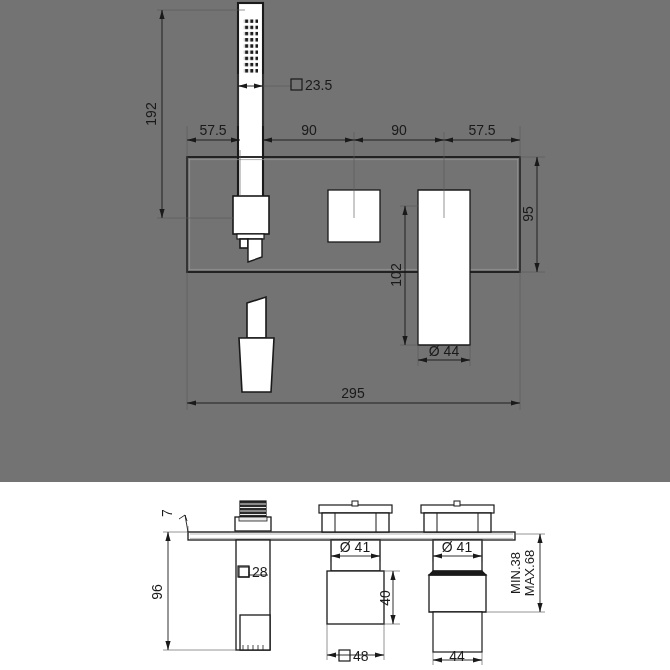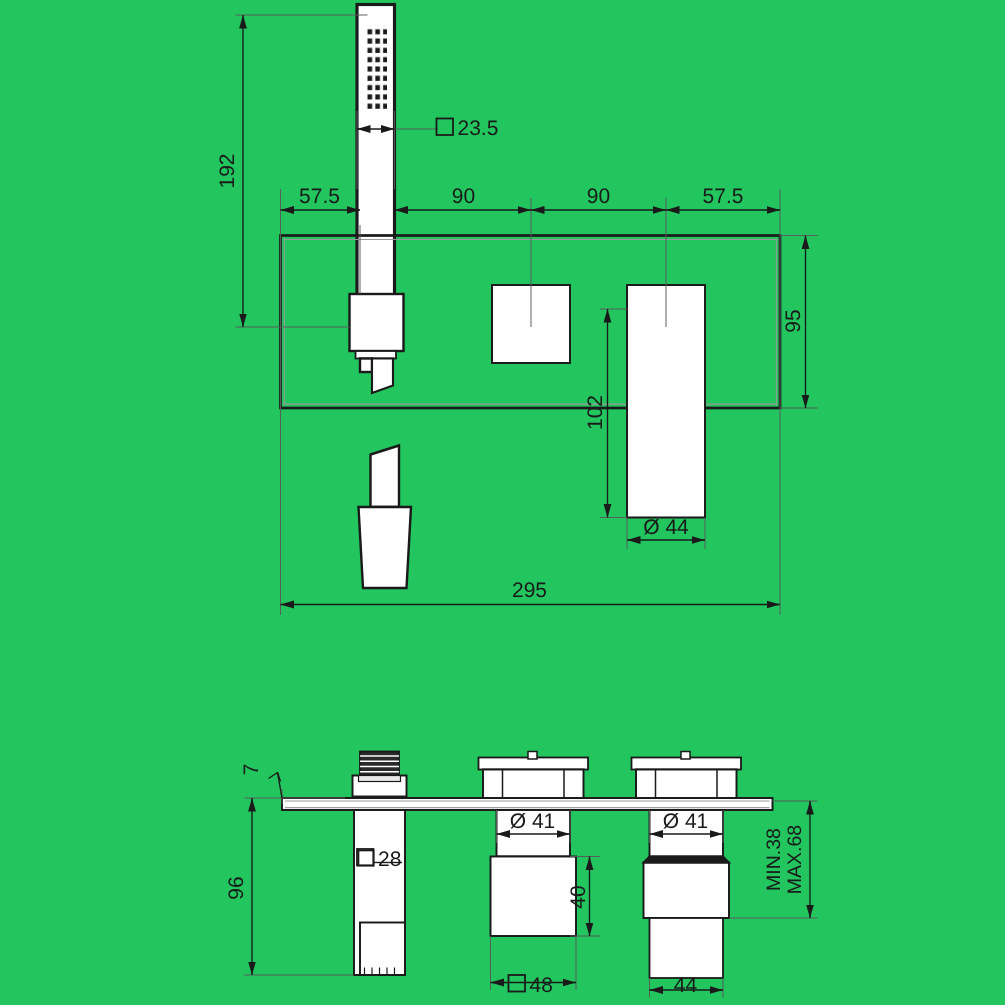--- a/index.html
+++ b/index.html
@@ -1,18 +1,18 @@
 <!DOCTYPE html>
 <html><head>
 <meta charset="utf-8">
 <style>
   html,body{margin:0;padding:0;background:#ffffff;}
   body{width:670px;height:670px;overflow:hidden;
        font-family:"Liberation Sans",sans-serif;}
-  #stage{position:relative;width:670px;height:670px;background:#22c55e;}
+  #stage{position:relative;width:670px;height:482px;background:#737373;}
   svg{display:block;}
   text{font-family:"Liberation Sans",sans-serif;fill:#1a1a1a;}
 </style>
 </head>
 <body>
 
 <div id="stage">
 <svg width="670" height="670" viewBox="0 0 670 670">
 
   <defs>

